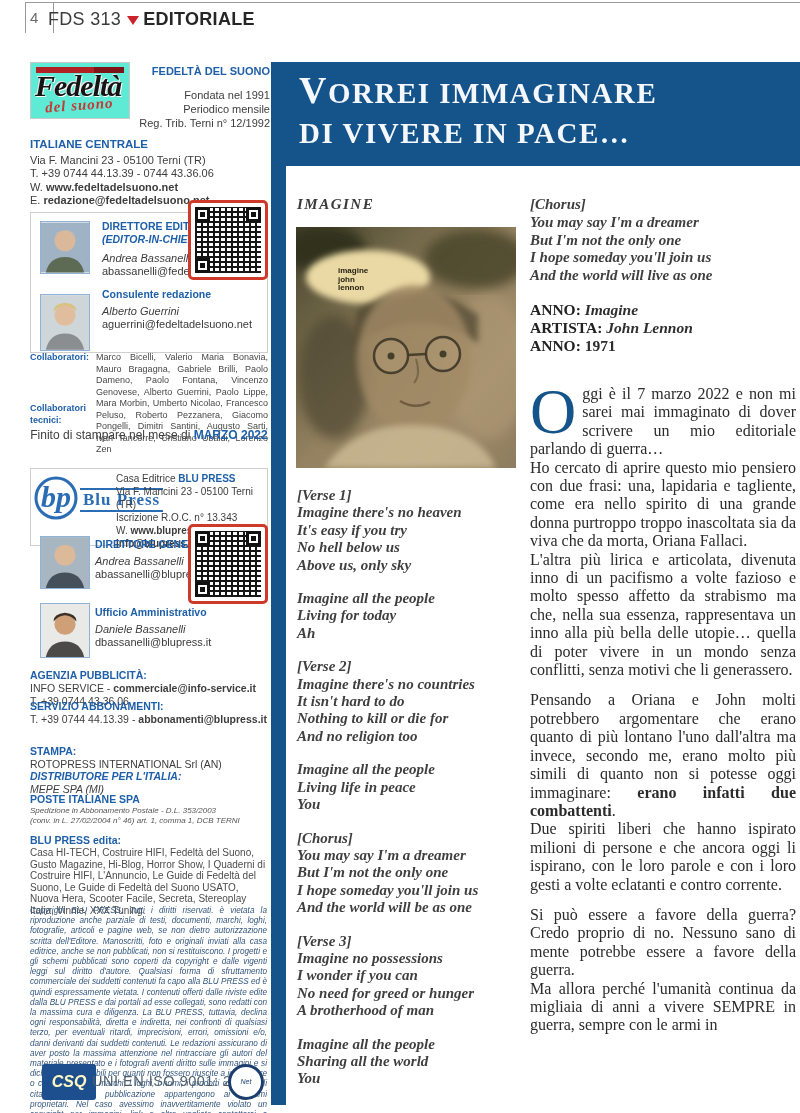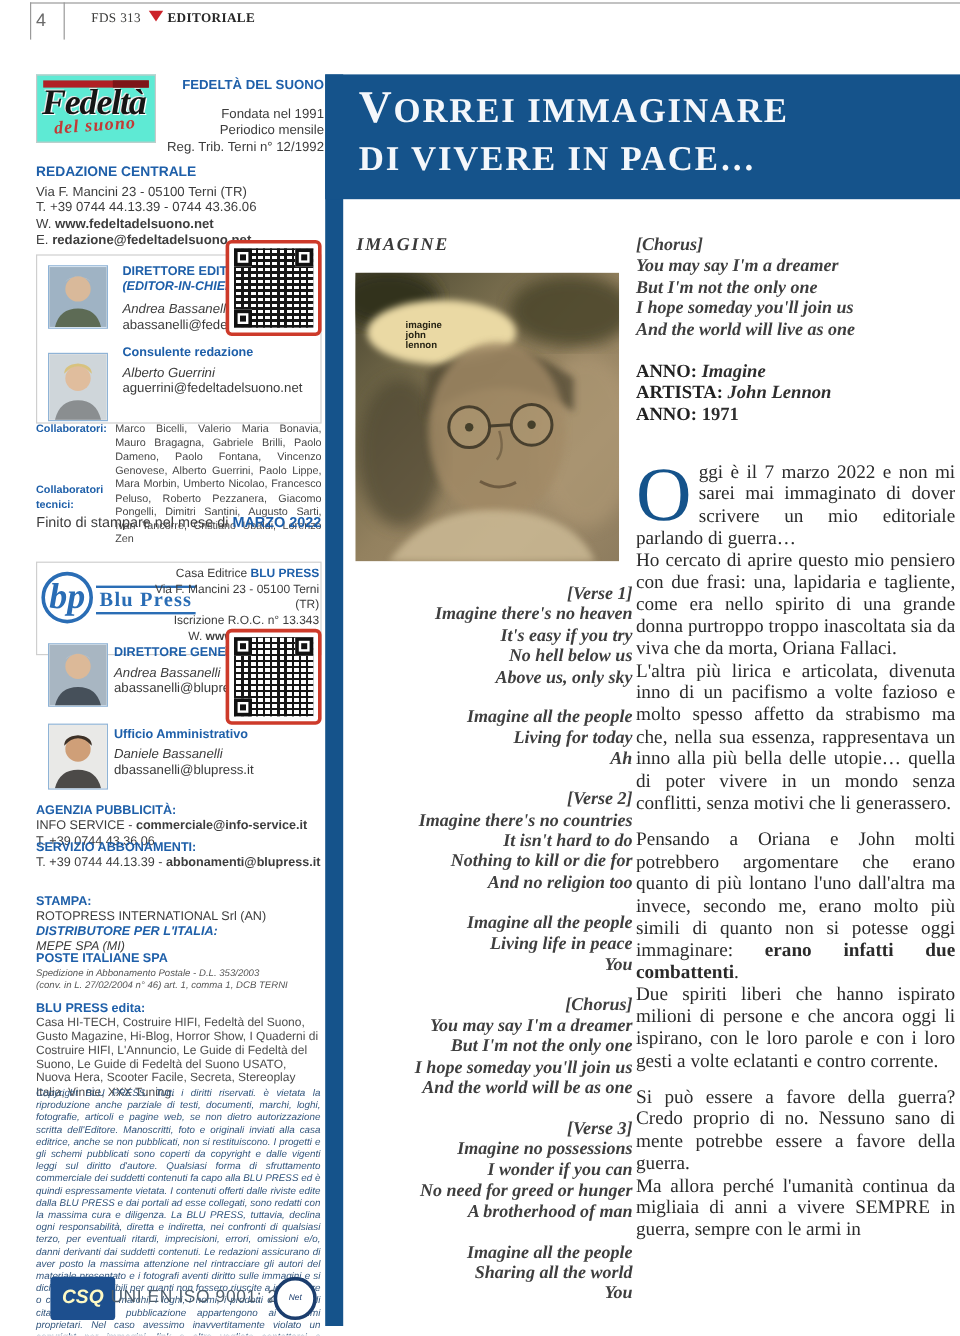--- a/index.html
+++ b/index.html
@@ -6,21 +6,21 @@
   html,body { background:#fff; }
   .page { position:relative; width:800px; height:1113px; background:#fff; overflow:hidden;
           font-family:"Liberation Sans", sans-serif; color:#3a3a3a; }
 
   
   .tophead { position:absolute; left:0; top:0; width:800px; height:36px; }
   .tophead .rule { position:absolute; left:25px; right:0; top:2px; height:1px; background:#9a9a9a; }
   .tophead .tick1 { position:absolute; left:25px; top:2px; width:1px; height:31px; background:#9a9a9a; }
   .tophead .tick2 { position:absolute; left:53px; top:2px; width:1px; height:31px; background:#9a9a9a; }
   .pagenum { position:absolute; left:30px; top:9px; font-size:15px; color:#6a6a6a; }
-  .issue { position:absolute; left:76px; top:9px; font-size:11px; color:#3c3c3b; letter-spacing:.3px;font-family:Liberation Serif, serif; }
+  .issue { position:absolute; left:48px; top:9px; font-size:18px; color:#3c3c3b; letter-spacing:.3px; }
   .tri { display:inline-block; width:0; height:0; border-left:6px solid transparent; border-right:6px solid transparent;
          border-top:9px solid #cc2229; margin:0 4px 0 6px; }
   .sectionname { font-weight:bold; color:#262626; }
 
   
   .sidebar { position:absolute; left:30px; top:0; width:240px; height:1113px; font-size:11px; }
   .bh { color:#1e5fa9; font-weight:bold; }
 
   .fds-logo { position:absolute; left:0; top:62px; width:100px; height:57px; border:1px solid #c9c9c9; background:#5eead4; overflow:hidden; }
   .fds-bar { position:absolute; left:5px; right:5px; top:4px; height:6px; background:#b02025; }
@@ -67,21 +67,21 @@
   .collab .lbl { position:absolute; left:0; top:0; width:64px; font-size:9px; }
   .collab .names { margin-left:66px; text-align:justify; color:#474747; }
   .collabtec { top:403px; }
 
   .printdate { position:absolute; left:0; top:428px; width:238px; text-align:center; font-size:12px; color:#3d3d3d; }
 
   .bp-logo { position:absolute; left:4px; top:474px; width:150px; height:48px; }
   .bp-mono { position:absolute; left:0; top:0; }
   .bp-word { position:absolute; left:46px; top:14px; font-family:"Liberation Serif",serif; font-weight:bold; font-size:17px;
              color:#2a6db5; border-top:2px solid #2a6db5; border-bottom:2px solid #2a6db5; padding:0 3px; letter-spacing:1px; }
-  .bp-text { position:absolute; right:4px; top:472px; width:150px; text-align:right; font-size:10px; line-height:13px; color:#3d3d3d; }
+  .bp-text { position:absolute; right:4px; top:472px; width:150px; font-size:10px; line-height:13px; color:#3d3d3d; }
 
   .dg-h { position:absolute; left:65px; top:538px; font-size:10.5px; }
   .dg { position:absolute; left:65px; top:555px; line-height:12.5px; }
   .ua-h { position:absolute; left:65px; top:606px; font-size:10.5px; }
   .ua { position:absolute; left:65px; top:623px; line-height:12.5px; }
 
   .smallblock { position:absolute; left:0; line-height:13px; color:#3d3d3d; font-size:10.5px; }
   .agenzia { top:669px; } .abbona { top:700px; } .stampa { top:745px; } .distrib { top:770px;font-style:italic; }
   .poste { top:793px; }
   .poste .tiny { font-size:8px; line-height:9.5px; color:#555;font-style:italic; }
@@ -107,21 +107,21 @@
   .imagine-label { position:absolute; left:297px; top:196px; font-family:"Liberation Serif",serif; font-style:italic;
                    font-weight:bold; font-size:15px; letter-spacing:1.5px; color:#3a3a3a; }
 
   .cover { position:absolute; left:296px; top:227px; width:220px; height:241px; overflow:hidden; }
   .cover svg { display:block; width:220px; height:241px; } 
   .cover-cap { position:absolute; left:42px; top:40px; font-size:8px; line-height:8.5px; font-weight:bold;
                color:#262314; white-space:pre-line; font-family:"Liberation Sans",sans-serif; }
 
   .lyrics { position:absolute; left:297px; top:487px; width:230px; font-family:"Liberation Serif",serif;
             font-style:italic; font-weight:bold; font-size:15px; line-height:17.4px; color:#3f3f3f; }
-  .stanza { white-space:pre-line; margin-bottom:16px;text-align:right; }
+  .stanza { white-space:pre-line; margin-bottom:16px; }
 
   .rightcol { position:absolute; left:530px; top:196px; width:266px; font-family:"Liberation Serif",serif; color:#2e2e2e; }
   .rchorus { white-space:pre-line; font-style:italic; font-weight:bold; font-size:15px; line-height:17.8px; color:#3f3f3f; }
   .infoblock { margin-top:16px; font-size:15.5px; line-height:18px; }
   .infoblock .lab { font-weight:bold; color:#222; }
   .infoblock .val { font-style:italic; font-weight:bold; }
   .infoblock .valp { font-weight:bold; }
   .editorial { margin-top:30px; font-size:16px; line-height:18.4px; text-align:justify; color:#2b2b2b; }
   .editorial p { margin:0; }
   .editorial .gap { margin-top:12px; }
@@ -151,21 +151,21 @@
       <div class="fds-script">del suono</div>
     </div>
     <div class="masthead-text">
       <div class="mname bh">FEDELTÀ DEL SUONO</div>
       <div>Fondata nel 1991</div>
       <div>Periodico mensile</div>
       <div>Reg. Trib. Terni n° 12/1992</div>
     </div>
 
     <div class="redazione">
-      <div class="bh">REDAZIONE CENTRALE</div>
+      <div class="bh">ITALIANE CENTRALE</div>
       <div>Via F. Mancini 23 - 05100 Terni (TR)</div>
       <div>T. +39 0744 44.13.39 - 0744 43.36.06</div>
       <div><span>W. </span><b>www.fedeltadelsuono.net</b></div>
       <div><span>E. </span><b>redazione@fedeltadelsuono.net</b></div>
     </div>
 
     <div class="qr qr1">
       <div class="pat">
         <i class="f tl"></i>
         <i class="f tr"></i>

